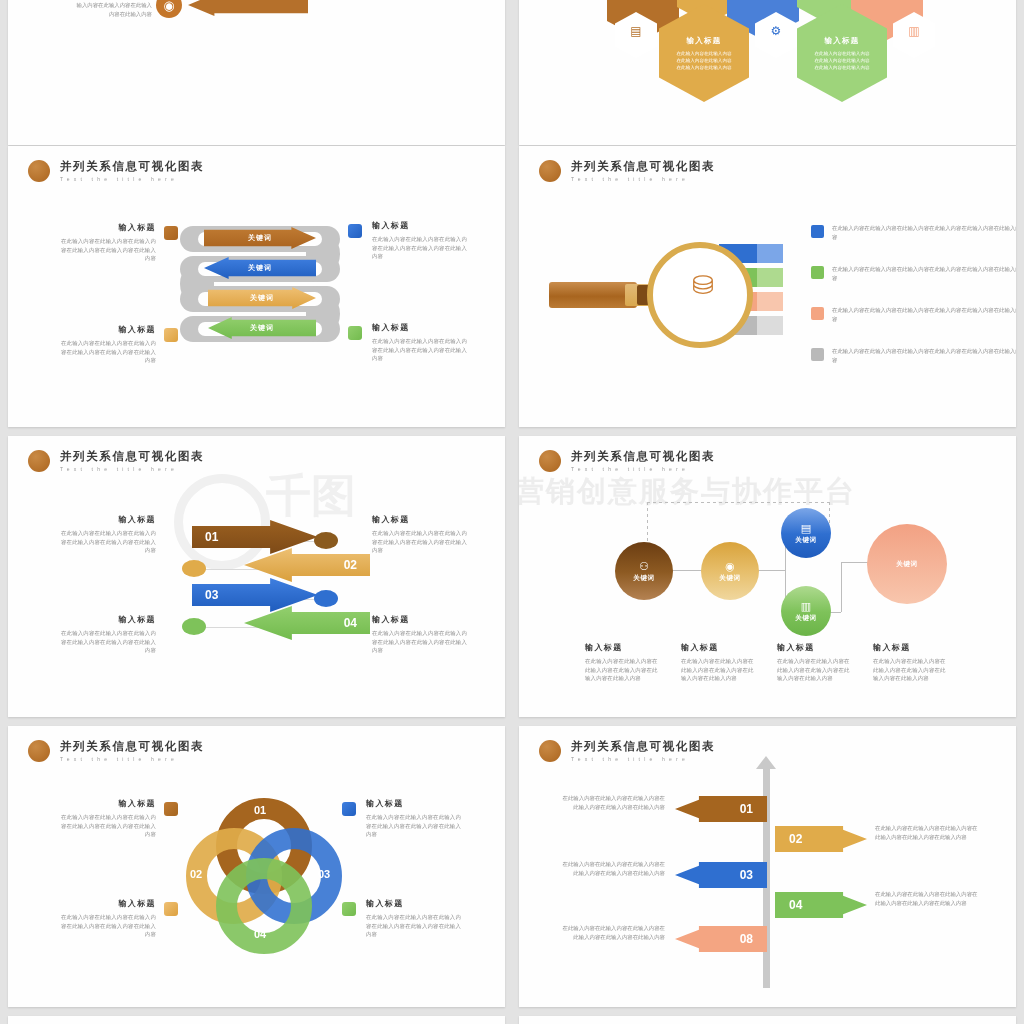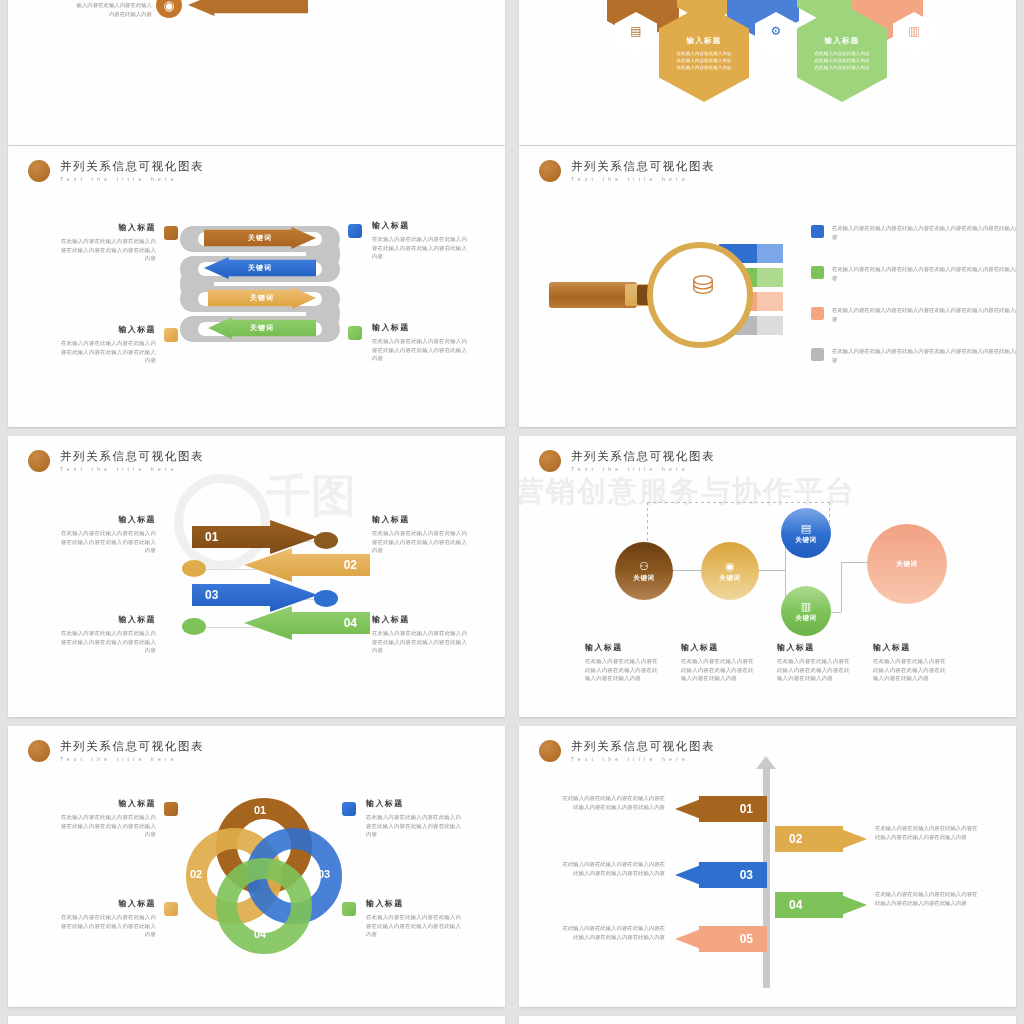--- a/index.html
+++ b/index.html
@@ -24,21 +24,21 @@
 
   
   .hdr { position:absolute; left:20px; top:14px; display:flex; align-items:center; }
   .hdr-dot {
     width:22px; height:22px; border-radius:50%;
     background:radial-gradient(circle at 35% 30%, #c98a45, #b4702a 70%, #a8641f);
     flex:none;
   }
   .hdr-txt { margin-left:10px; }
   .hdr-title {
-    font-size:11.5px; font-weight:normal; color:#3b3b3b;
+    font-size:11.5px; font-weight:bold; color:#3b3b3b;
     letter-spacing:1.6px; line-height:13px; white-space:nowrap;
   }
   .hdr-sub {
     font-size:5px; color:#9a9a9a; letter-spacing:4.2px;
     margin-top:3px; white-space:nowrap; text-transform:none;
   }
 
   
   .tb { position:absolute; width:100px; }
   .tb-title { font-size:8px; font-weight:bold; color:#3d3d3d; letter-spacing:1.4px; line-height:12px; }
@@ -437,21 +437,21 @@
       <span>03</span>
       </div>
     <div style="position:absolute;left:42px;top:134px;width:104px;font-size:5.4px;line-height:9px;color:#8d8d8d;text-align:right;">在此输入内容在此输入内容在此输入内容在此输入内容在此输入内容在此输入内容</div>
 
     <div class="far ar-r" style="left:256px;top:166px;width:92px;background:#7ec25a;">
       <span>04</span>
       </div>
     <div style="position:absolute;left:356px;top:164px;width:104px;font-size:5.4px;line-height:9px;color:#8d8d8d;">在此输入内容在此输入内容在此输入内容在此输入内容在此输入内容在此输入内容</div>
 
     <div class="far ar-l" style="left:156px;top:200px;width:92px;background:#f4a582;">
-      <span>05</span>
+      <span>08</span>
       </div>
     <div style="position:absolute;left:42px;top:198px;width:104px;font-size:5.4px;line-height:9px;color:#8d8d8d;text-align:right;">在此输入内容在此输入内容在此输入内容在此输入内容在此输入内容在此输入内容</div>
   </div>
 
   <div class="slide left" style="top:1016px;height:120px;">
     
   </div>
   <div class="slide right" style="top:1016px;height:120px;">
     
   </div>

